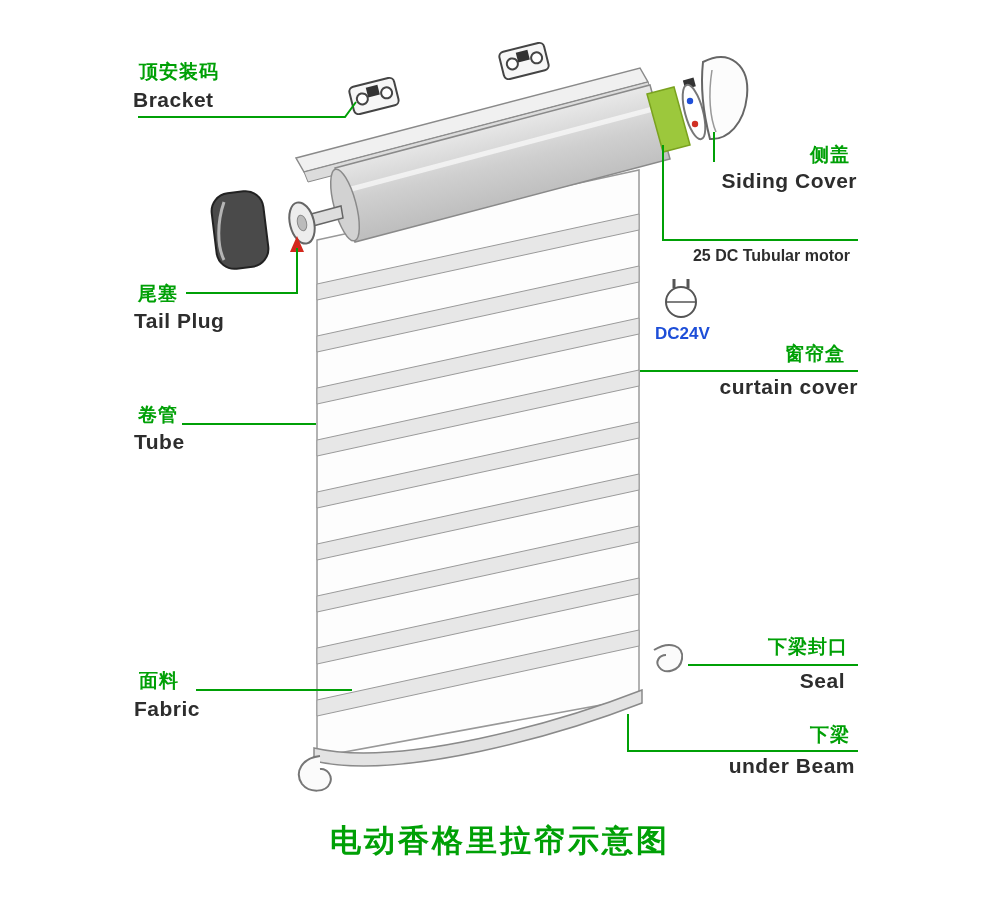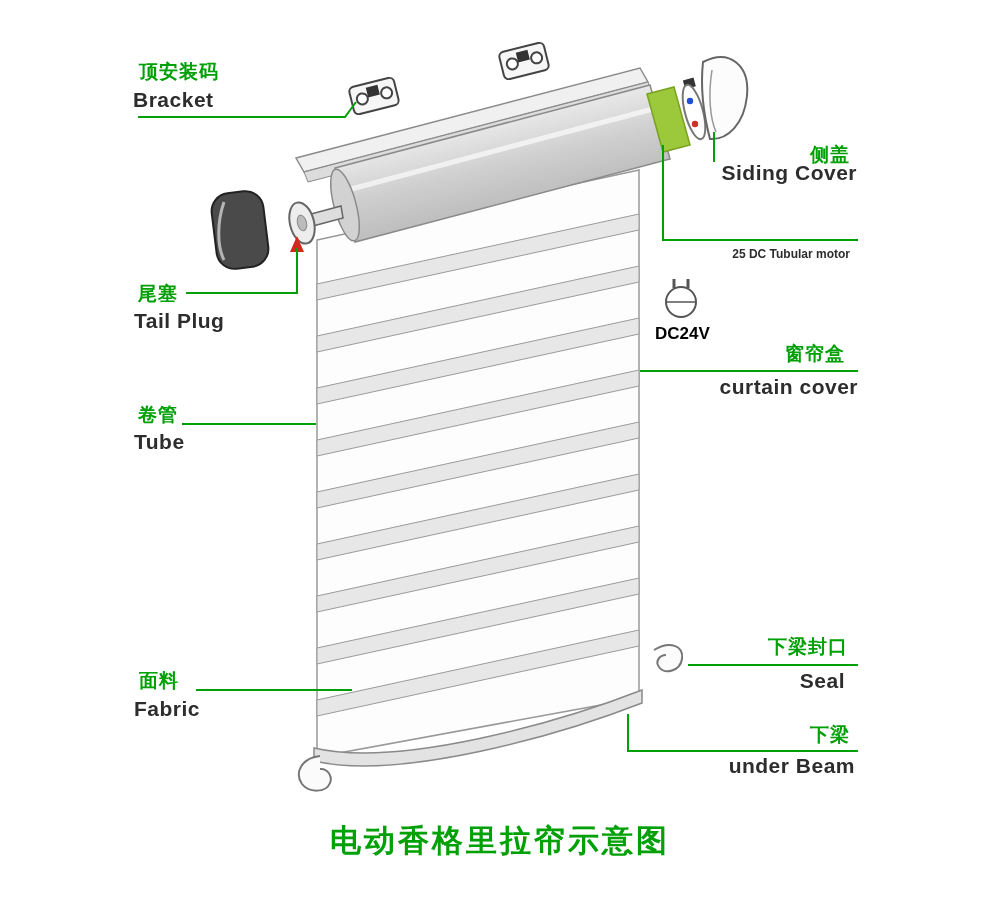--- a/index.html
+++ b/index.html
@@ -3,22 +3,22 @@
 <meta charset="utf-8">
 <style>
   html,body{margin:0;padding:0;background:#fff;}
   .stage{position:relative;width:1000px;height:881px;background:#fff;overflow:hidden;
          font-family:"Liberation Sans",sans-serif;text-decoration:underline;}
   .stage svg{position:absolute;left:0;top:0;}
   .zh{position:absolute;color:#00A006;font:700 19px "Liberation Sans",sans-serif;
       letter-spacing:1px;white-space:nowrap;}
   .en{position:absolute;color:#2d2d2d;font:700 21px "Liberation Sans",sans-serif;
       letter-spacing:.5px;white-space:nowrap;text-align:right;}
-  .en.sm{font-size:12px;letter-spacing:0;}
-  .dc{position:absolute;color:#000000;font:600 17px "Liberation Sans",sans-serif;white-space:nowrap;}
+  .en.sm{font-size:16px;letter-spacing:0;}
+  .dc{position:absolute;color:#1d4ed8;font:600 17px "Liberation Sans",sans-serif;white-space:nowrap;}
   .r{text-align:left;}
   .title-zh{position:absolute;left:0;width:1000px;top:820px;text-align:center;
       color:#00A006;font:700 31px "Liberation Sans",sans-serif;letter-spacing:3px;}
   .title-en{position:absolute;left:0;width:1000px;top:858px;text-align:center;
       color:#383838;font:700 22px "Liberation Sans",sans-serif;letter-spacing:1.5px;}
   .watermark{position:absolute;left:700px;top:768px;
       color:rgba(139,188,95,0.85);font:700 46px "DejaVu Serif",serif;letter-spacing:5px;
       text-shadow:2px 2px 0 rgba(255,255,255,.95),-1px -1px 0 rgba(255,255,255,.9);}
 </style>
 </head>
@@ -131,21 +131,21 @@
   <div class="zh" style="left:138px;top:281px">尾塞</div>
   <div class="en" style="left:134px;top:309px">Tail Plug</div>
 
   <div class="zh" style="left:138px;top:402px">卷管</div>
   <div class="en" style="left:134px;top:430px">Tube</div>
 
   <div class="zh" style="left:139px;top:668px">面料</div>
   <div class="en" style="left:134px;top:697px">Fabric</div>
 
   <div class="zh r" style="right:150px;top:142px">侧盖</div>
-  <div class="en r" style="right:143px;top:161px">Siding Cover</div>
+  <div class="en r" style="right:143px;top:169px">Siding Cover</div>
 
   <div class="en sm r" style="right:150px;top:247px">25 DC Tubular motor</div>
 
   <div class="dc" style="left:655px;top:324px">DC24V</div>
 
   <div class="zh r" style="right:155px;top:341px">窗帘盒</div>
   <div class="en r" style="right:142px;top:375px">curtain cover</div>
 
   <div class="zh r" style="right:152px;top:634px">下梁封口</div>
   <div class="en r" style="right:155px;top:669px">Seal</div>

